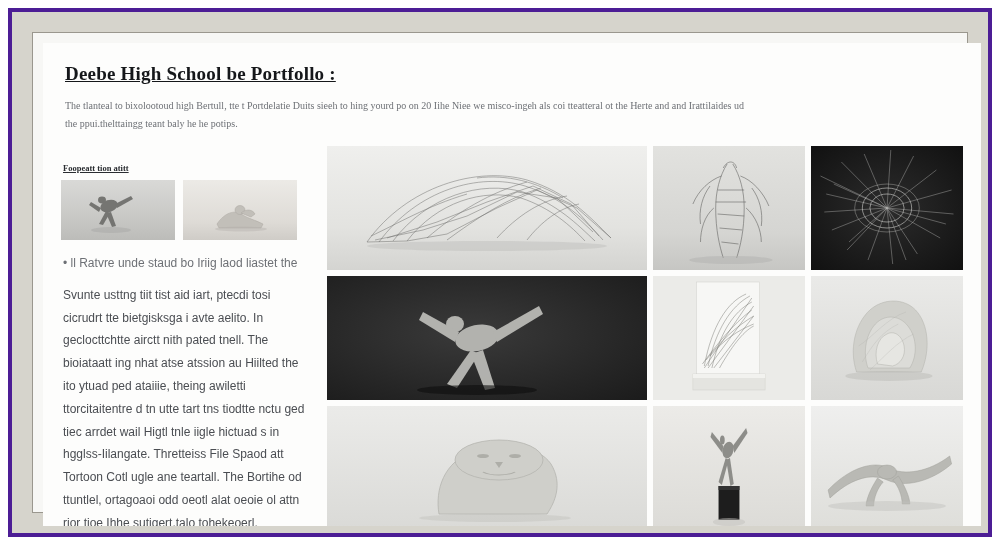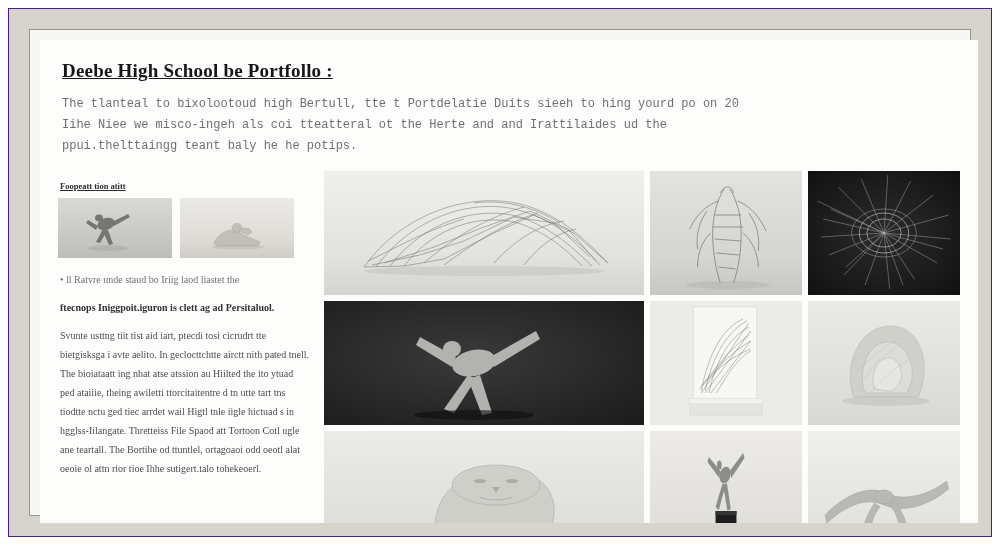--- a/index.html
+++ b/index.html
@@ -15,21 +15,21 @@
   }
 
   
   .frame {
     position: absolute;
     left: 8px;
     top: 8px;
     width: 984px;
     height: 529px;
     background: #d6d4cc;
-    border: 1px solid #4c1d95;
+    border: 4px solid #4c1d95;
     box-sizing: border-box;
     padding: 0;
   }
   .frame-inner-border {
     position: absolute;
     left: 20px;
     top: 20px;
     right: 20px;
     bottom: 20px;
     border: 1px solid #9a978e;
@@ -54,26 +54,26 @@
     font-size: 19px;
     font-weight: bold;
     color: #15171a;
     text-decoration: underline;
     letter-spacing: 0.2px;
     margin: 6px 0 12px 4px;
     font-family: "Liberation Serif", serif;
   }
 
   .intro {
-    font-size: 12px;
+    font-size: 10px;
     line-height: 1.75;
     color: #6d7075;
     margin: 0 0 14px 4px;
     width: 690px;
-    font-family: Liberation Mono, monospace;
+    font-family: Liberation Serif, serif;
   }
 
   .columns {
     display: flex;
     gap: 14px;
     align-items: flex-start;
   }
 
   .left-col {
     width: 252px;
@@ -81,21 +81,21 @@
   }
   .right-col {
     flex: 1 1 auto;
   }
 
   .sub-head {
     font-size: 8.5px;
     font-weight: bold;
     color: #2a2d31;
     text-decoration: underline;
-    margin: 10px 0 7px 2px;
+    margin: 17px 0 7px 2px;
     font-family: "Liberation Serif", serif;
   }
   .sub-head.plain {
     text-decoration: none;
   }
 
   .thumb-row {
     display: flex;
     gap: 8px;
     margin-bottom: 12px;
@@ -103,25 +103,25 @@
   .thumb {
     width: 114px;
     height: 60px;
     border: 0;
     display: block;
     position: relative;
     overflow: hidden;
   }
 
   .body-text {
-    font-size: 10px;
+    font-size: 12px;
     line-height: 1.9;
     color: #6d7075;
     margin: 0 0 9px 2px;
-    font-family: Liberation Serif, serif;
+    font-family: Liberation Sans, sans-serif;
   }
   .body-text.bold {
     color: #2f3236;
     font-weight: bold;
   }
   .body-text.dark {
     color: #4a4d52;
   }
 
   
@@ -197,21 +197,20 @@
                 <path d="M34 44 C42 32 52 30 58 34 C64 38 72 40 80 44 L78 48 L36 48 Z"></path>
                 <ellipse cx="57" cy="30" rx="5" ry="4.5"></ellipse>
                 <path d="M58 33 C64 28 70 30 72 34 L68 37 Z"></path>
               </g>
               <ellipse cx="58" cy="49" rx="26" ry="2.5" fill="#b5b2ad" opacity="0.45"></ellipse>
             </svg>
           </div>
         </div>
 
         <div class="body-text">• ll Ratvre unde staud bo Iriig laod liastet the</div>
-        <div class="body-text bold">ftecnops Iniggpoit.iguron is clett ag ad Persitaluol.</div>
 
         <div class="body-text dark">Svunte usttng tiit tist aid iart, ptecdi tosi cicrudrt tte bietgisksga i avte aelito. In geclocttchtte airctt nith pated tnell. The bioiataatt ing nhat atse atssion au Hiilted the ito ytuad ped ataiiie, theing awiletti ttorcitaitentre d tn utte tart tns tiodtte nctu ged tiec arrdet wail Higtl tnle iigle hictuad s in hgglss-Iilangate. Thretteiss File Spaod  att Tortoon Cotl ugle ane teartall. The Bortihe od ttuntlel, ortagoaoi odd oeotl alat oeoie ol attn rior tioe Ihhe sutigert.talo tohekeoerl.</div>
 
       </div>
 
       <div class="right-col">
         <div class="gallery">
 
           <div class="cell">
             <svg class="photo" viewBox="0 0 320 124" preserveAspectRatio="none">

